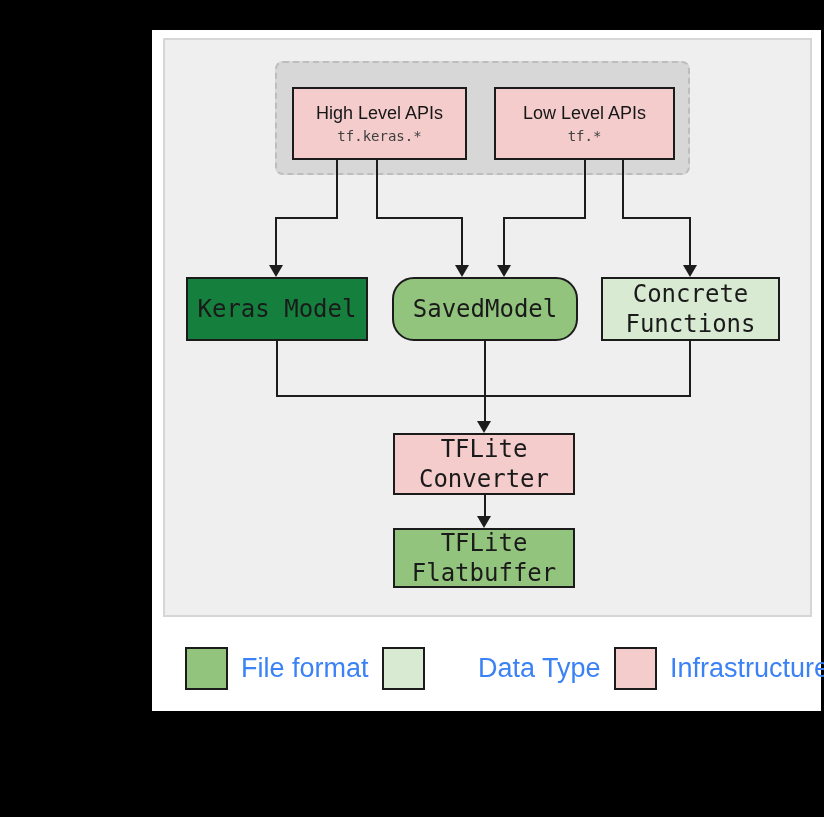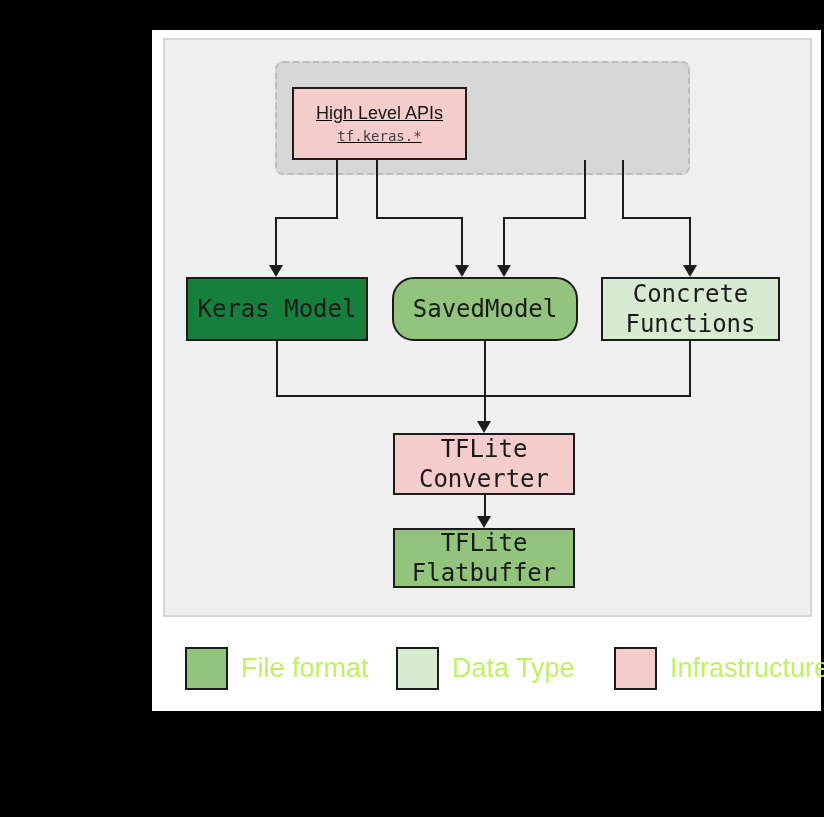--- a/index.html
+++ b/index.html
@@ -93,33 +93,33 @@
     z-index: 5;
     pointer-events: none;
   }
   .legend-item {
     position: absolute;
     top: 647px;
     display: flex;
     align-items: center;
   }
   #legend-file  { left: 185px; }
-  #legend-data  { left: 396px; }
+  #legend-data  { left: 382px; gap: 40px; }
   #legend-infra { left: 578px; margin-left: 36px; }
   .legend-swatch {
     width: 43px; height: 43px;
     box-sizing: border-box;
     border: 2px solid #1b1b1b;
     flex: 0 0 auto;
   }
   .legend-label {
     margin-left: 13px;
     font-family: "Liberation Sans", sans-serif;
     font-size: 27px;
-    color: #bef264;
+    color: #3b82f6;
     white-space: nowrap;
   }
 </style>
 </head>
 <body>
 
 <div class="page">
   <div class="canvas"></div>
   <div class="panel"></div>
   <div class="api-group"></div>
@@ -149,23 +149,27 @@
     <div class="line" style="left:484px; top:341px; width:2px; height:56px;"></div>
     <div class="line" style="left:689px; top:341px; width:2px; height:56px;"></div>
     <div class="line" style="left:276px; top:395px; width:415px; height:2px;"></div>
     <div class="line" style="left:484px; top:395px; width:2px; height:27px;"></div>
     <div class="arrow-down" style="left:477px; top:421px;"></div>
 
     <div class="line" style="left:484px; top:495px; width:2px; height:22px;"></div>
     <div class="arrow-down" style="left:477px; top:516px;"></div>
   </div>
 
-  <div class="node api-box" id="node-high" style="background-color: rgb(244, 204, 204); text-decoration: underline;">
+  <div class="node api-box" id="node-high" style="background-color: rgb(244, 204, 204);">
     <div class="api-title">High Level APIs</div>
     <div class="api-code">tf.keras.*</div>
+  </div>
+  <div class="node api-box" id="node-low" style="background-color: rgb(244, 204, 204);">
+    <div class="api-title">Low Level APIs</div>
+    <div class="api-code">tf.*</div>
   </div>
 
   <div class="node" id="node-keras" style="background-color: #15803d;">
     <div class="node-label">Keras Model</div>
   </div>
   <div class="node" id="node-saved" style="background-color: rgb(147, 196, 125);">
     <div class="node-label">SavedModel</div>
   </div>
   <div class="node" id="node-concrete" style="background-color: rgb(217, 234, 211);">
     <div class="node-label">Concrete

